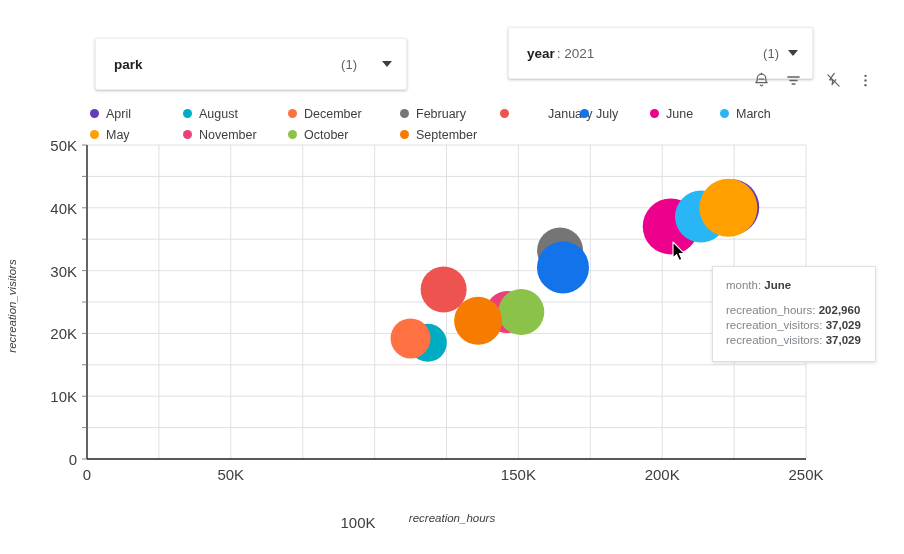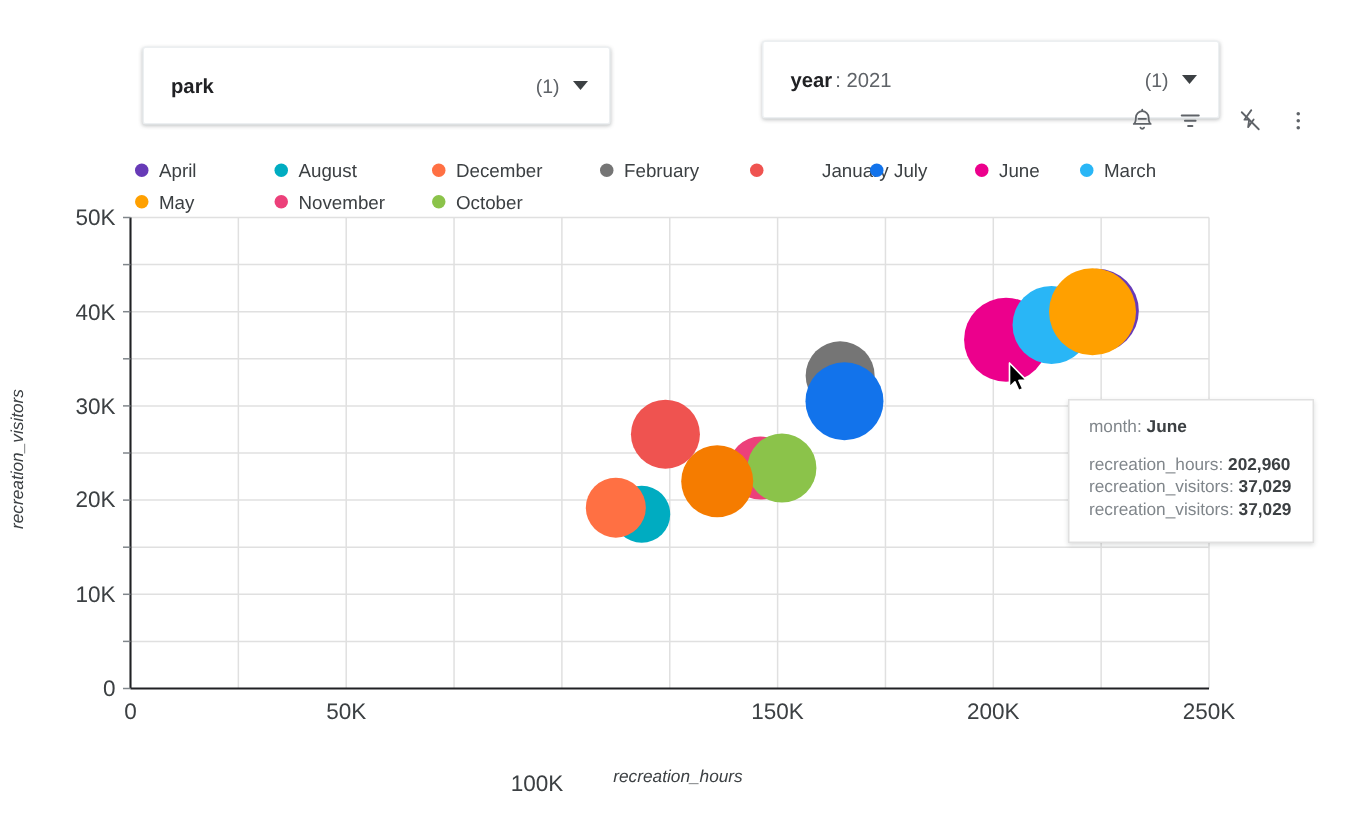--- a/index.html
+++ b/index.html
@@ -20,21 +20,21 @@
     background:#ffffff;
     border:1px solid #eceff1;
     border-radius:2px;
     box-shadow:0 1px 3px rgba(60,64,67,.22), 0 1px 2px rgba(60,64,67,.10);
     display:flex;align-items:center;
     box-sizing:border-box;
     padding:0 14px 0 18px;
     height:52px;
     font-size:13.5px;
   }
-  #chip-park{left:95px;top:31px;width:312px;}
+  #chip-park{left:95px;top:38px;width:312px;gap:16px;}
   #chip-year{left:508px;top:27px;width:305px;}
   .chip .key{color:#202124;font-weight:600;}
   .chip .val{color:#5f6368;font-weight:400;margin-left:2px;
              white-space:nowrap;overflow:hidden;text-overflow:ellipsis;}
   .chip .spacer{flex:1 1 auto;min-width:8px;}
   .chip .count{color:#5f6368;font-size:13px;margin-right:9px;}
   .caret{
     width:0;height:0;
     border-left:5px solid transparent;
     border-right:5px solid transparent;
@@ -184,20 +184,24 @@
         <span class="lg-dot" style="background: rgb(255, 160, 0);"></span>
         <span class="lg-label">May</span>
       </div>
       <div class="lg-item c1">
         <span class="lg-dot" style="background: rgb(236, 64, 122);"></span>
         <span class="lg-label">November</span>
       </div>
       <div class="lg-item c2">
         <span class="lg-dot" style="background: rgb(139, 195, 74);"></span>
         <span class="lg-label">October</span>
+      </div>
+      <div class="lg-item c3">
+        <span class="lg-dot" style="background: rgb(245, 124, 0);"></span>
+        <span class="lg-label">September</span>
       </div>
     </div>
 
   <div class="plot-wrap">
     <svg id="plot-svg" width="904" height="554" style="position:absolute;left:0;top:0;">
         <g>
           <line x1="158.9" y1="145" x2="158.9" y2="459" stroke="#e0e0e0" stroke-width="1"></line>
           <line x1="230.8" y1="145" x2="230.8" y2="459" stroke="#e0e0e0" stroke-width="1"></line>
           <line x1="302.7" y1="145" x2="302.7" y2="459" stroke="#e0e0e0" stroke-width="1"></line>
           <line x1="374.6" y1="145" x2="374.6" y2="459" stroke="#e0e0e0" stroke-width="1"></line>

